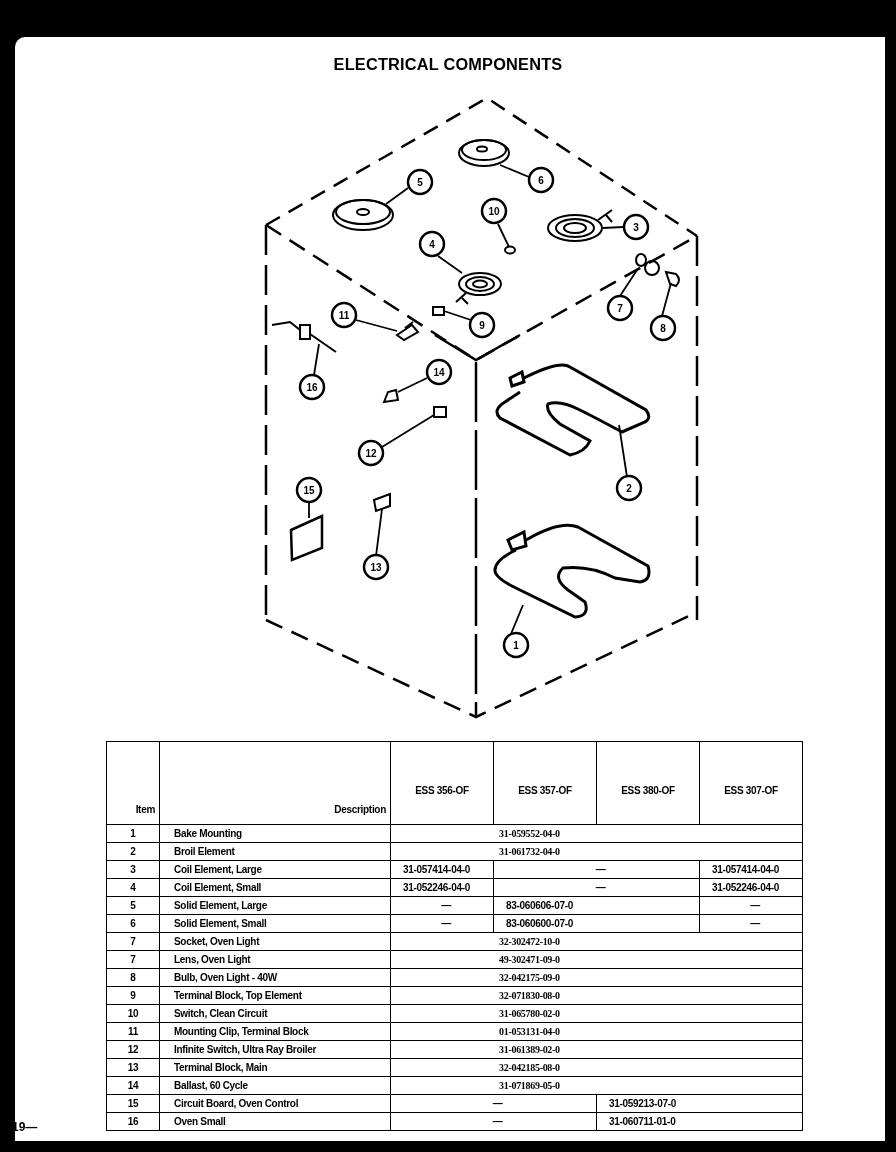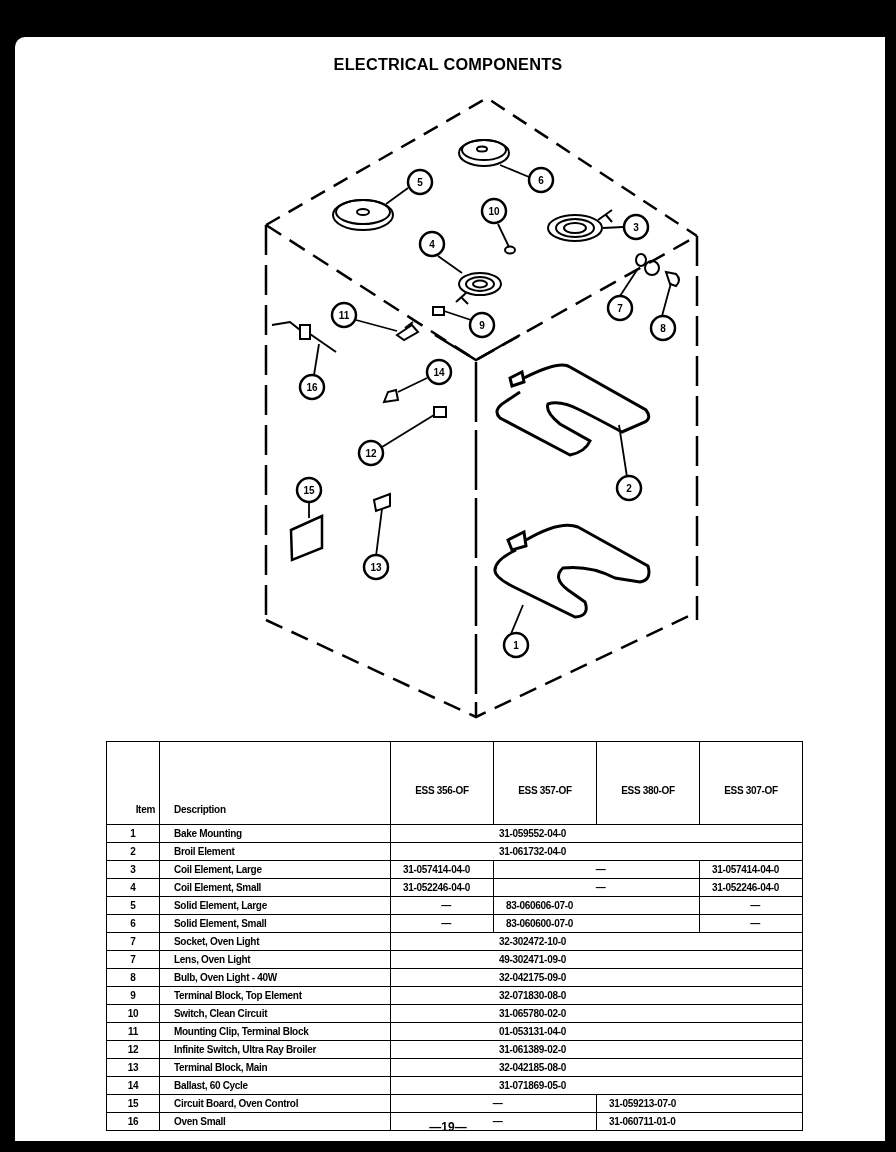--- a/index.html
+++ b/index.html
@@ -24,24 +24,24 @@
   }
   table.parts td, table.parts th {
     border: 1.5px solid #000; padding: 0 4px; height: 17px; line-height: 17px; white-space: nowrap;
   }
   table.parts th { height: 56px; vertical-align: bottom; padding-bottom: 6px; font-size: 10px; }
   table.parts th.model { text-align: center; vertical-align: middle; padding-top: 20px; }
   table.parts td.item { text-align: center; width: 44px; }
   table.parts td.desc { width: 212px; padding-left: 14px; }
   table.parts td.val { text-align: left; padding-left: 12px; }
   table.parts td.val.center { text-align: center; }
-  table.parts td.span-all { padding-left: 108px; }
+  table.parts td.span-all { padding-left: 108px; font-family: Liberation Serif, serif; }
   .col-model { width: 94px; }
   .page-num {
-    position: absolute; left: 0; width: 896px; top: 1120px; text-align: center;
+    position: absolute; left: 0; width: 896px; top: 1120px; text-align: left;
     font-weight: bold; font-size: 12px;
   }
 </style>
 </head>
 <body>
 
 <div class="page"></div>
 
 <div class="title">ELECTRICAL COMPONENTS</div>
 
@@ -209,21 +209,21 @@
         <circle cx="312" cy="387" r="12" fill="#fff" stroke="#000" stroke-width="2.5"></circle>
         <text x="312" y="390.5" text-anchor="middle" class="callout-num">16</text>
       </g>
     </g>
 </svg>
 
 <table class="parts">
   <thead>
     <tr>
       <th style="width:44px;text-align:right;">Item</th>
-      <th style="width:212px;text-align:left;padding-left:14px;">Description</th>
+      <th style="width:212px;text-align:right;padding-left:14px;">Description</th>
       <th class="model col-model">ESS 356-OF</th>
       <th class="model col-model">ESS 357-OF</th>
       <th class="model col-model">ESS 380-OF</th>
       <th class="model col-model">ESS 307-OF</th>
     </tr>
   </thead>
   <tbody id="parts-body">
       <tr>
         <td class="item">1</td>
         <td class="desc">Bake Mounting</td>

